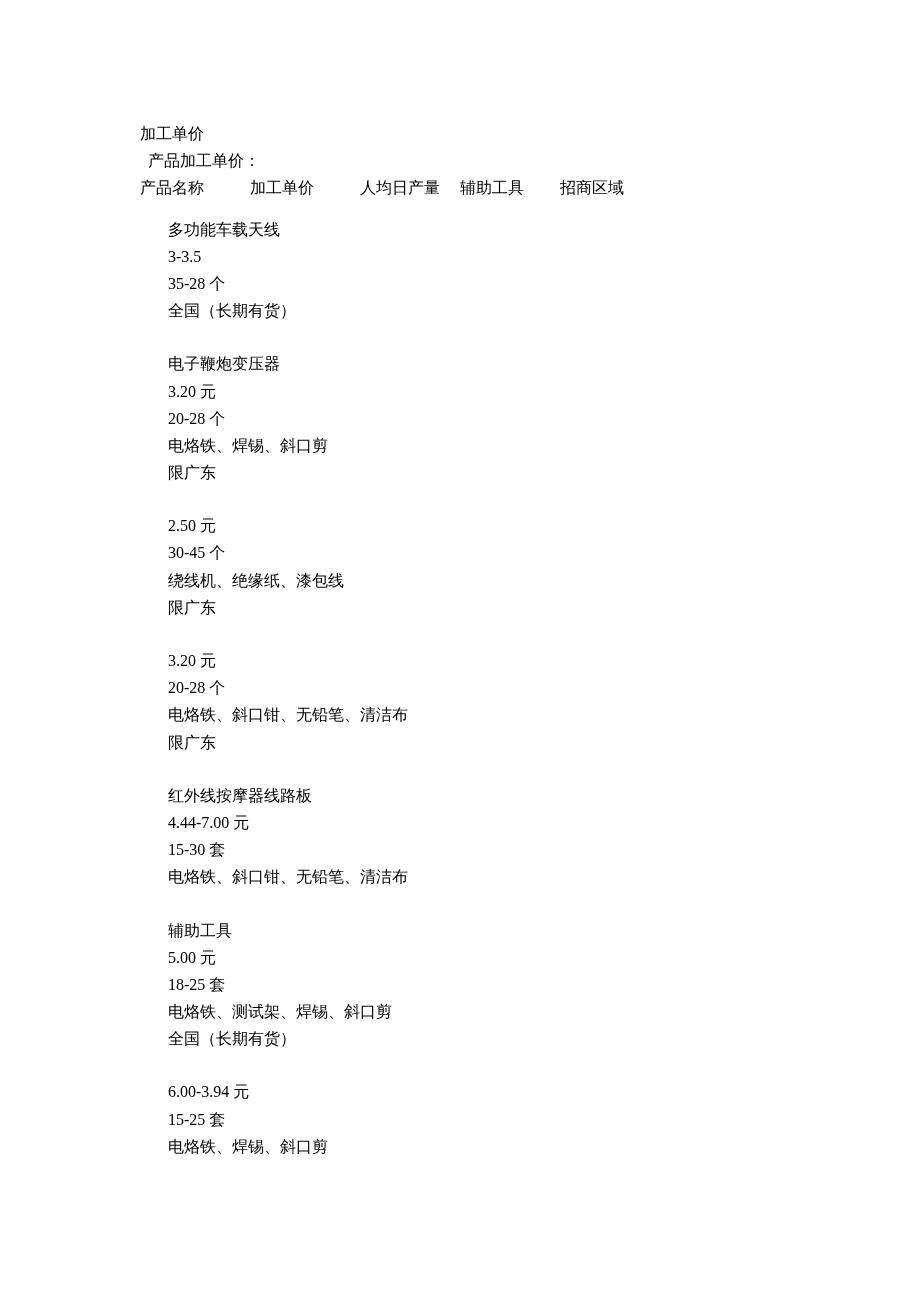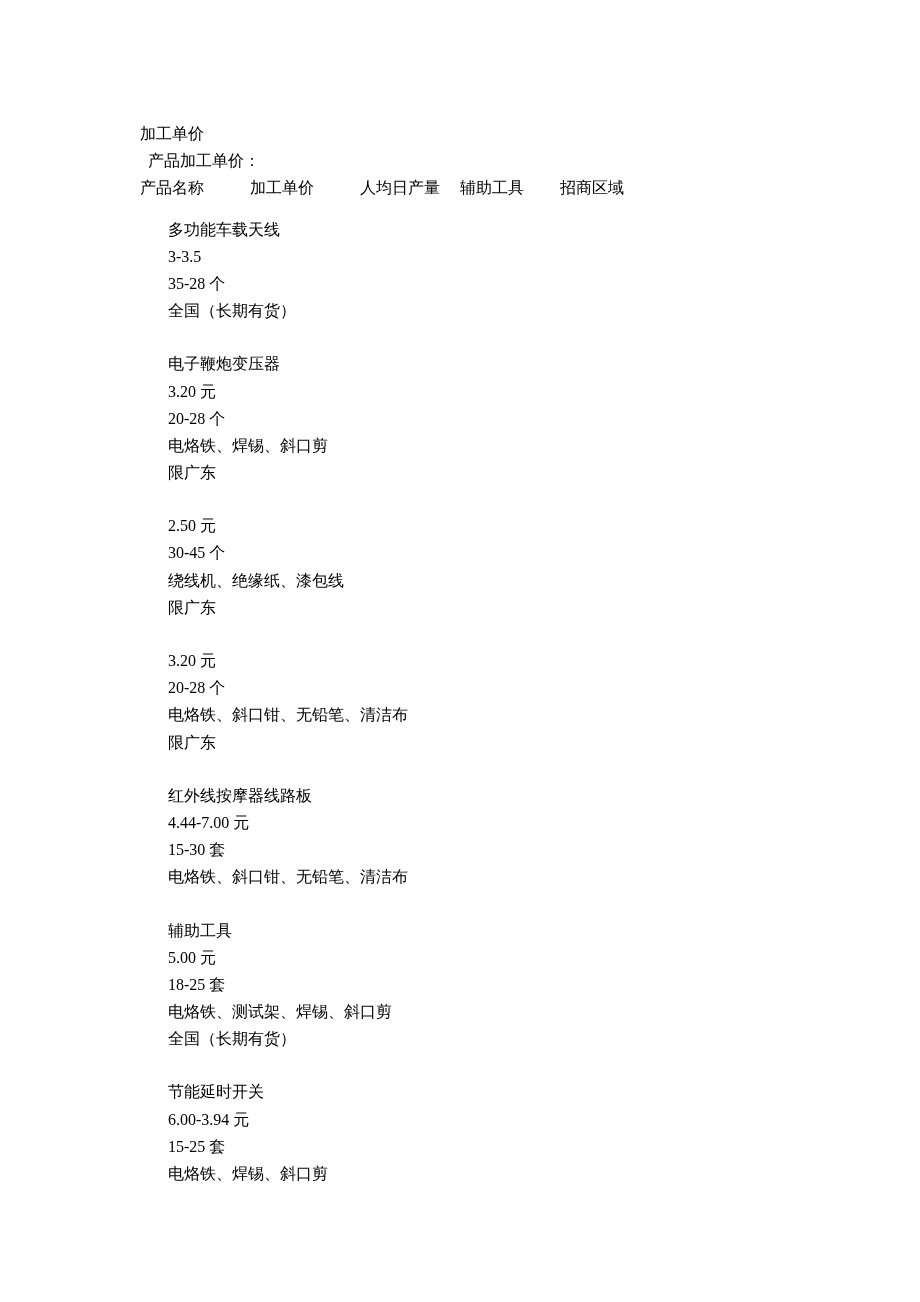--- a/index.html
+++ b/index.html
@@ -95,17 +95,16 @@
 
 <div class="product-block">
   <span class="field-line">辅助工具</span>
   <span class="field-line">5.00 元</span>
   <span class="field-line">18-25 套</span>
   <span class="field-line">电烙铁、测试架、焊锡、斜口剪</span>
   <span class="field-line">全国（长期有货）</span>
 </div>
 
 <div class="product-block last-block">
-  <span class="field-line">节能延时开关</span>
   <span class="field-line">6.00-3.94 元</span>
   <span class="field-line">15-25 套</span>
   <span class="field-line">电烙铁、焊锡、斜口剪</span>
 </div>
 
 </body></html>

